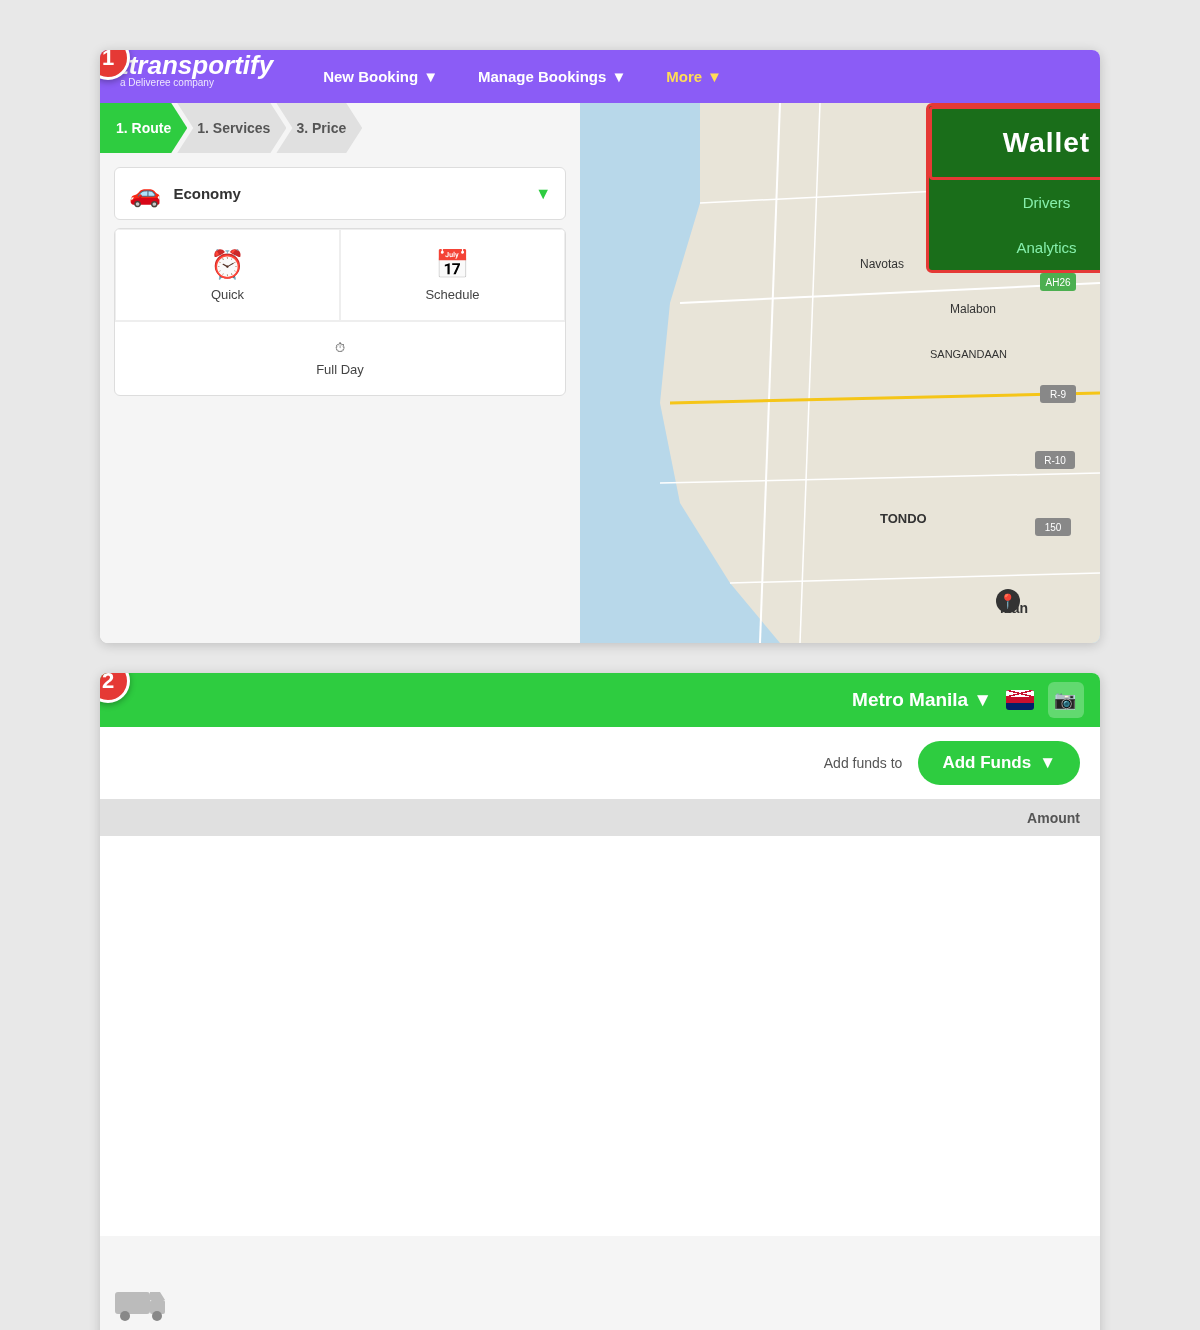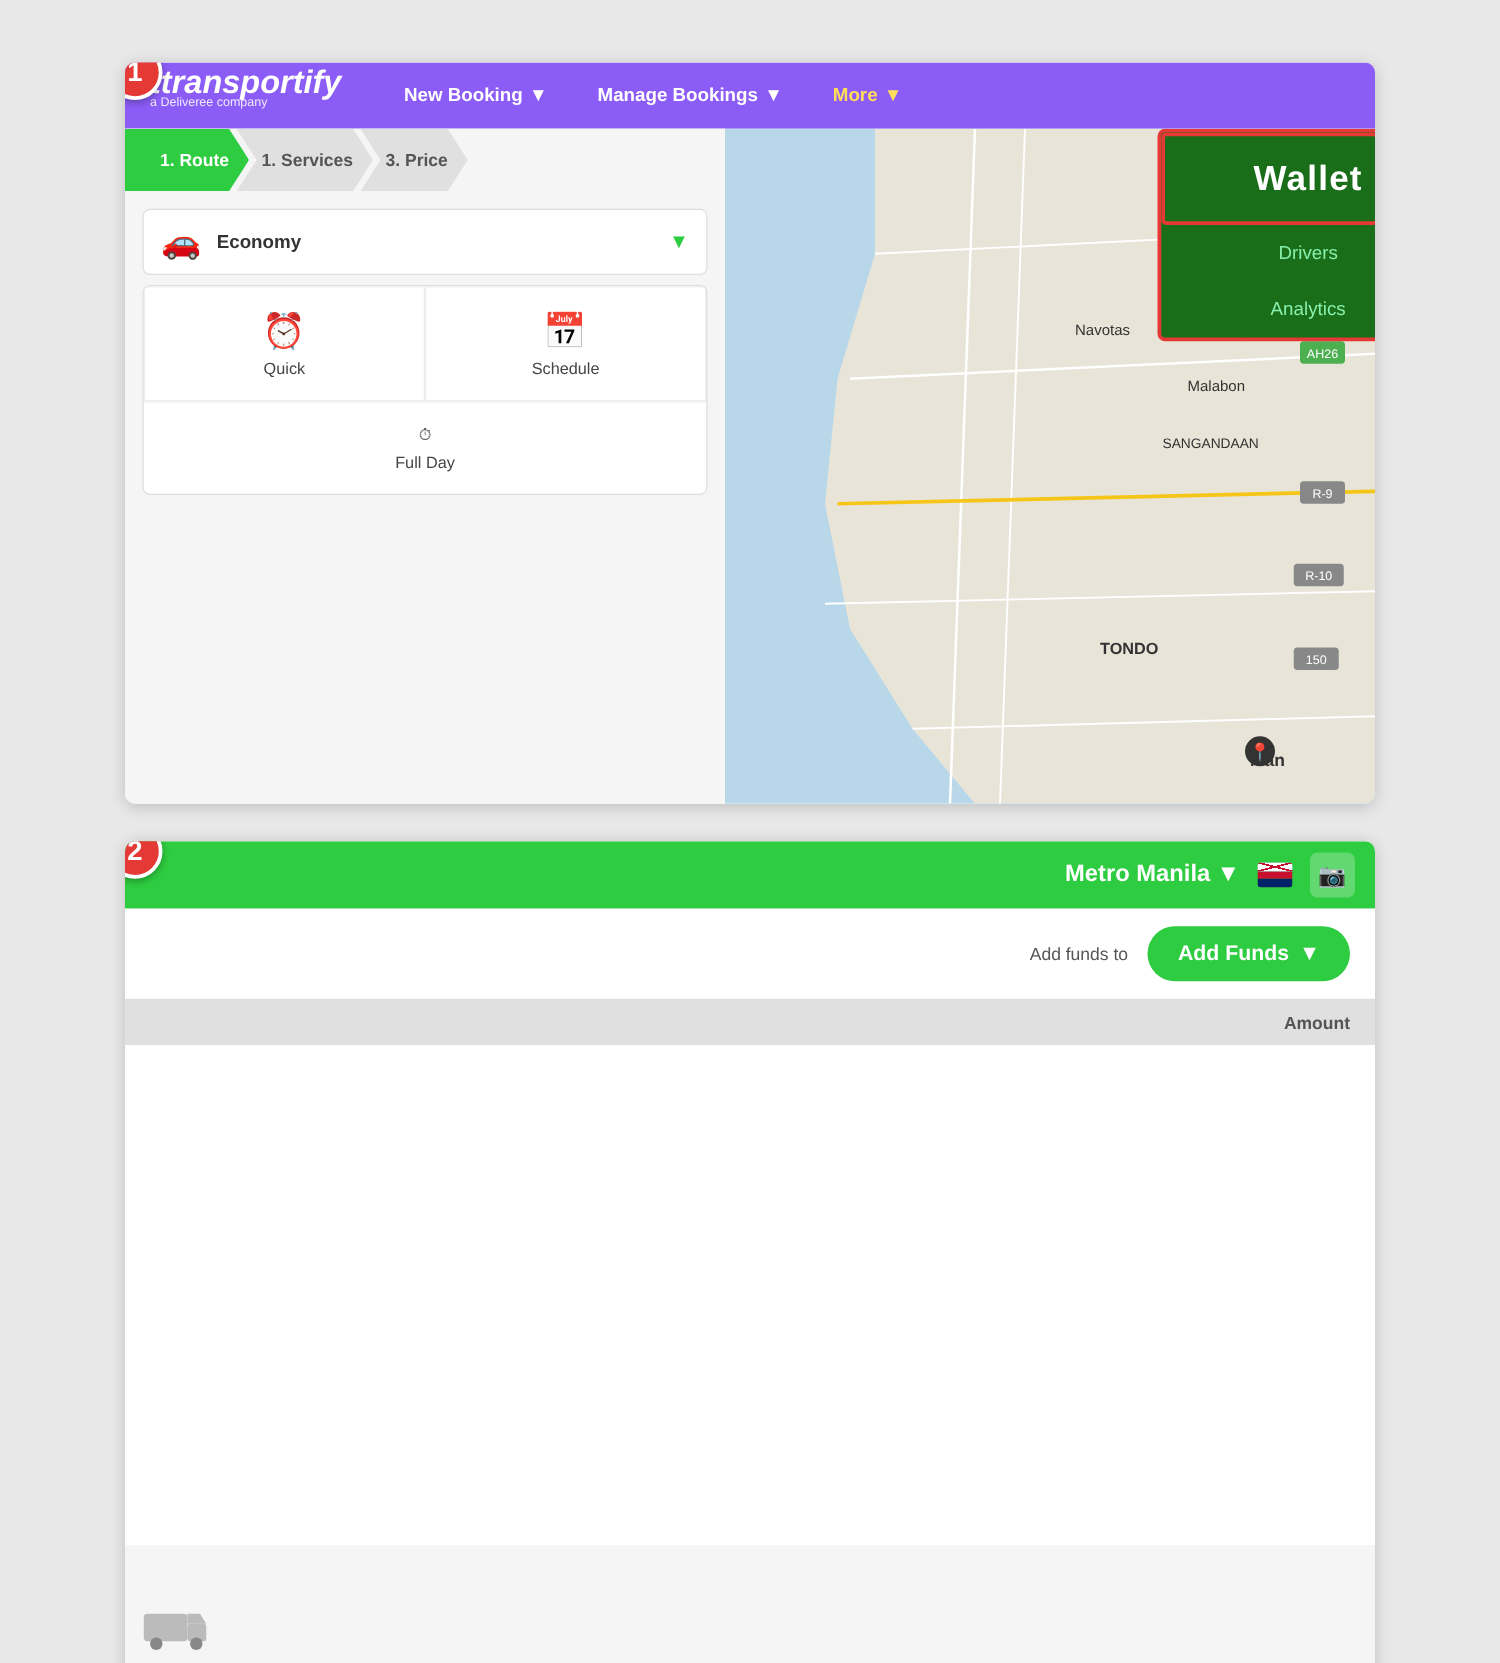--- a/index.html
+++ b/index.html
@@ -122,21 +122,21 @@
     .step-item.active {
       background: #2ecc40;
       color: white;
     }
     .step-item.inactive {
       background: #e0e0e0;
       color: #555;
     }
     .step-item:first-child {
       clip-path: polygon(0 0, calc(100% - 16px) 0, 100% 50%, calc(100% - 16px) 100%, 0 100%);
-      padding-left: 28px;
+      padding-left: 16px;
     }
 
     
     .vehicle-selector {
       margin: 14px 14px 8px 14px;
       background: white;
       border-radius: 6px;
       border: 1px solid #ddd;
       display: flex;
       align-items: center;

